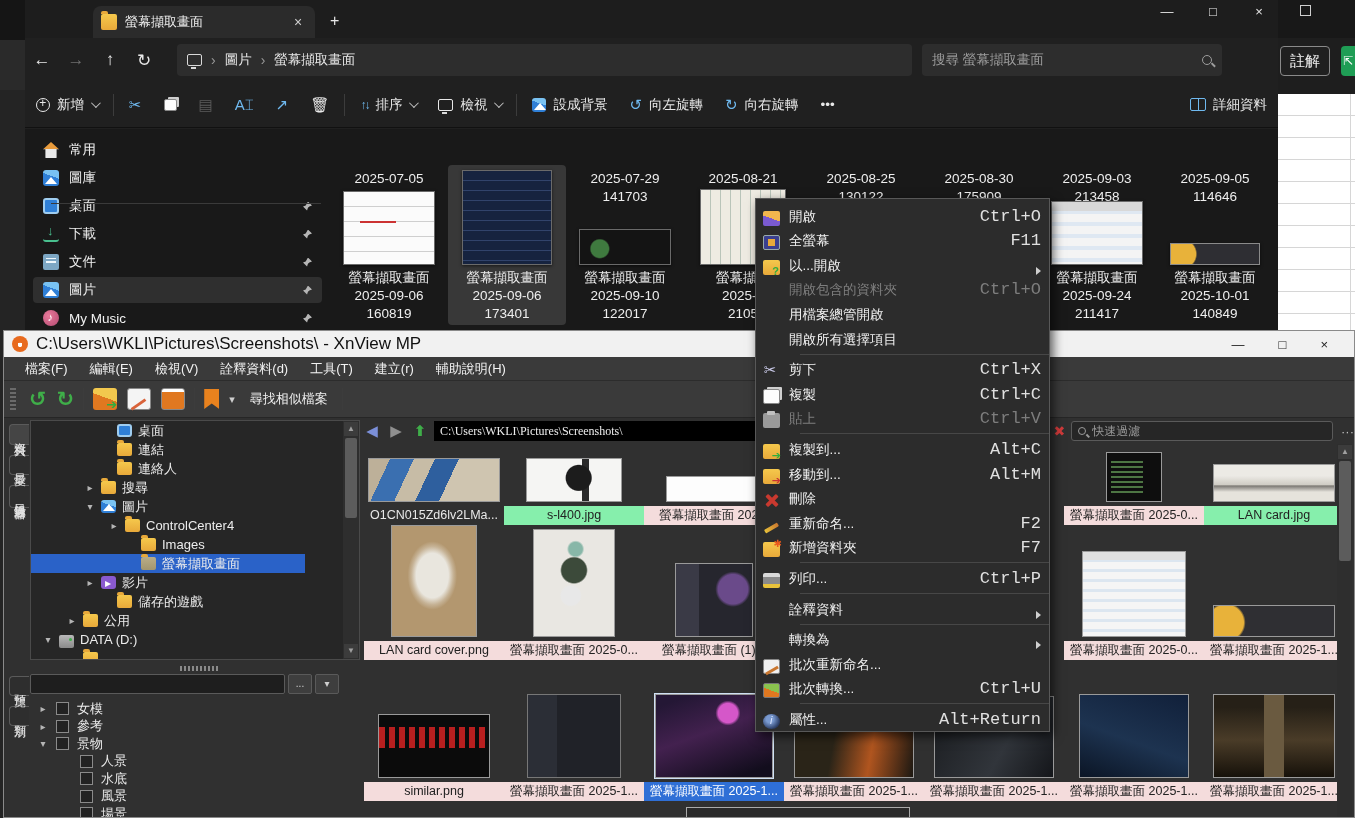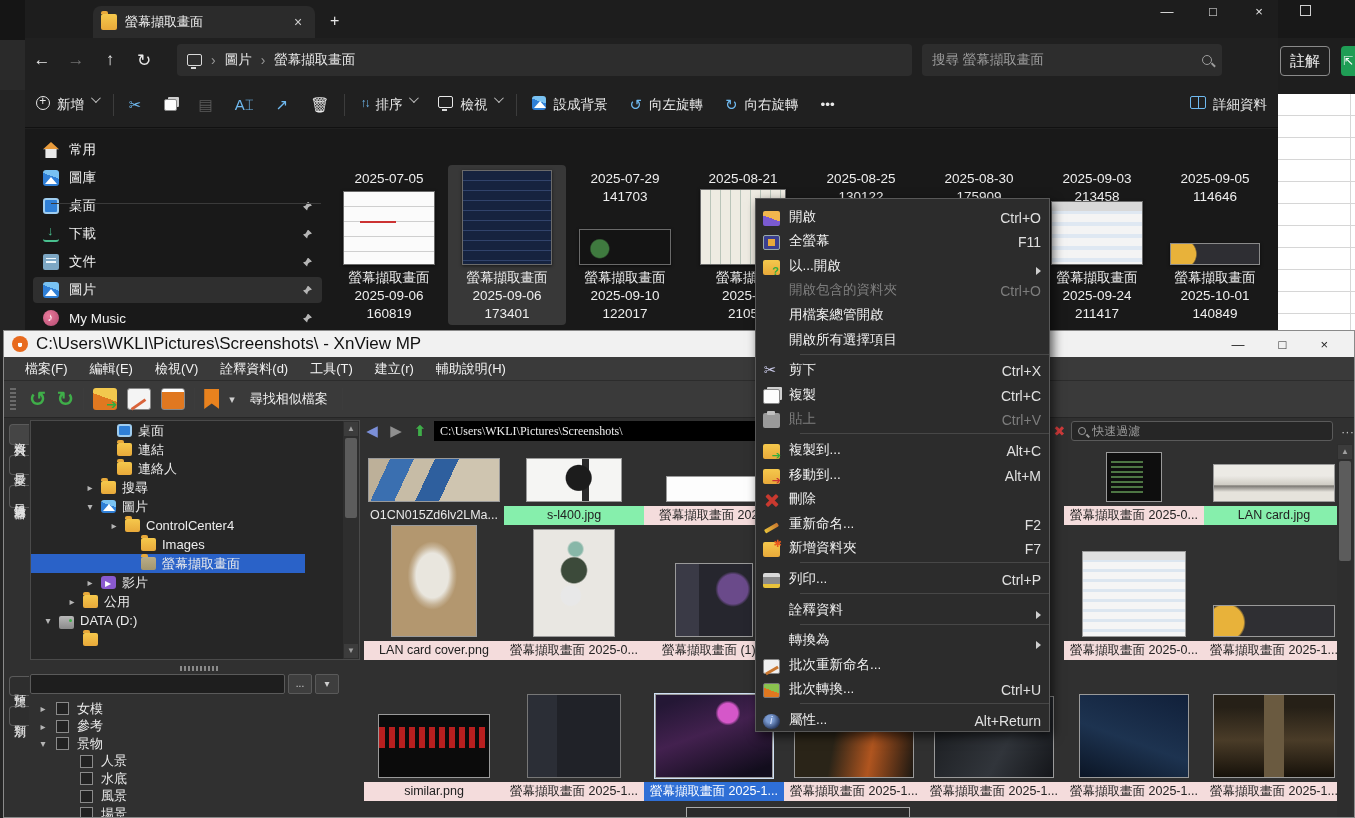--- a/index.html
+++ b/index.html
@@ -30,21 +30,21 @@
   .navbtn.dim{color:#6f6f6f;}
   .crumbfield{margin-left:16px;width:735px;height:32px;background:#2d2d2d;border-radius:4px;display:flex;align-items:center;padding:0 10px;color:#e8e8e8;font-size:13.5px;gap:9px;}
   .crumb-sep{color:#9a9a9a;font-size:14px;}
   .searchfield{margin-left:10px;width:300px;height:32px;background:#2d2d2d;border-radius:4px;display:flex;align-items:center;padding:0 10px;color:#9d9d9d;font-size:13.5px;}
   .searchfield .ph{flex:1;}
   .i-monitor{width:15px;height:12px;border:1.5px solid #d9d9d9;border-radius:2px;position:relative;}
   .i-monitor::after{content:"";position:absolute;left:3px;bottom:-4px;width:5px;height:2px;background:#d9d9d9;}
   .mag{width:10px;height:10px;border:1.5px solid #9d9d9d;border-radius:50%;position:relative;}
   .mag::after{content:"";position:absolute;left:8px;top:8px;width:5px;height:1.5px;background:#9d9d9d;transform:rotate(45deg);}
   .ex-cmdbar{position:absolute;left:0;top:82px;width:100%;height:46px;background:#202020;border-bottom:1px solid #111;display:flex;align-items:center;color:#e8e8e8;font-size:13.5px;}
-  .cmd{display:flex;align-items:flex-start;gap:7px;padding:0 11px;white-space:nowrap;}
+  .cmd{display:flex;align-items:center;gap:7px;padding:0 11px;white-space:nowrap;}
   .cmd .glyph{font-size:15px;color:#6fb9ef;}
   .cmd .glyph.white{color:#e8e8e8;}
   .cmd .glyph.dim{color:#5c5c5c;}
   .vsep{width:1px;height:22px;background:#3c3c3c;margin:0 4px;}
   .chev{width:7px;height:7px;border-right:1.5px solid #bdbdbd;border-bottom:1.5px solid #bdbdbd;transform:rotate(45deg) translateY(-2px);}
   .plusc{width:14px;height:14px;border:1.5px solid #e8e8e8;border-radius:50%;position:relative;}
   .plusc::before{content:"+";position:absolute;left:2.2px;top:-3px;font-size:12px;color:#e8e8e8;}
   .spacer{flex:1;}
   .panes{width:16px;height:13px;border:1.5px solid #6fb9ef;border-radius:2px;background:linear-gradient(90deg,transparent 48%,#6fb9ef 48% 56%,transparent 56%);}
 
@@ -187,21 +187,21 @@
   
   .ctxmenu{position:absolute;left:755px;top:198px;width:295px;background:#2c2c2c;border:1px solid #585858;box-shadow:3px 4px 10px rgba(0,0,0,.65);z-index:5;padding:2px 0;}
   .cm-item{display:flex;align-items:flex-end;height:24.6px;padding:0 8px 0 7px;color:#f0f0f0;font-size:13.5px;gap:9px;}
   .cm-item.dis{color:#7d7d7d;}
   .cm-item.dis .cm-short{color:#7d7d7d;}
   .cm-item.sep{height:6px;padding:0;}
   .cm-item.sep .cm-rule{width:100%;height:1px;background:#474747;}
   .cm-ic{width:17px;height:15px;flex:none;border-radius:2px;position:relative;}
   .cm-icspace{width:17px;flex:none;}
   .cm-lbl{flex:1;white-space:nowrap;}
-  .cm-short{color:#e0e0e0;font-size:14px;white-space:nowrap;}
+  .cm-short{color:#e0e0e0;font-size:17px;white-space:nowrap;font-family:Liberation Mono, monospace;}
   .cm-sub{width:0;height:0;border-top:4px solid transparent;border-bottom:4px solid transparent;border-left:5px solid #cfcfcf;margin-left:4px;}
   .ic-open{background:linear-gradient(200deg,#f2b64e 50%,#7a5ad0 50%);}
   .ic-fullscreen{background:#3a3f8f;border:1px solid #9aa;}
   .ic-fullscreen::after{content:"";position:absolute;left:4px;top:3px;width:7px;height:7px;background:#e8a93a;}
   .ic-openwith{background:linear-gradient(#f5c84c,#e8a93a);}
   .ic-openwith::after{content:"?";position:absolute;right:1px;bottom:-2px;color:#2fae3f;font-size:11px;font-weight:bold;}
   .ic-cut{background:none;}
   .ic-cut::after{content:"✂";position:absolute;left:1px;top:-3px;color:#c9c9e8;font-size:15px;}
   .ic-copy{background:#fdfdfd;border:1px solid #888;box-shadow:3px -3px 0 -1px #cfcfcf;}
   .ic-paste{background:#9a9a9a;border-radius:2px;}
@@ -550,20 +550,25 @@
             <div class="tr-row sel" style="padding-left: 94px;">
               <span class="exp"></span>
               <div class="ticon sicon i-folder dimfold"></div>
               <span>螢幕擷取畫面</span>
             </div>
             <div class="tr-row" style="padding-left: 54px;">
               <span class="exp">▸</span>
               <div class="ticon sicon i-video"></div>
               <span>影片</span>
             </div>
+            <div class="tr-row" style="padding-left: 70px;">
+              <span class="exp"></span>
+              <div class="ticon sicon i-folder"></div>
+              <span>儲存的遊戲</span>
+            </div>
             <div class="tr-row" style="padding-left: 36px;">
               <span class="exp">▸</span>
               <div class="ticon sicon i-folder"></div>
               <span>公用</span>
             </div>
             <div class="tr-row" style="padding-left: 12px;">
               <span class="exp">▾</span>
               <div class="ticon sicon i-drive"></div>
               <span>DATA (D:)</span>
             </div>

